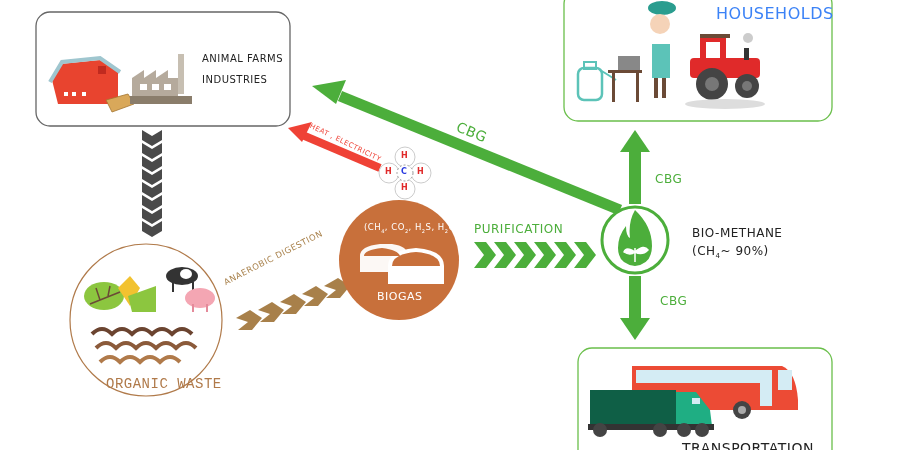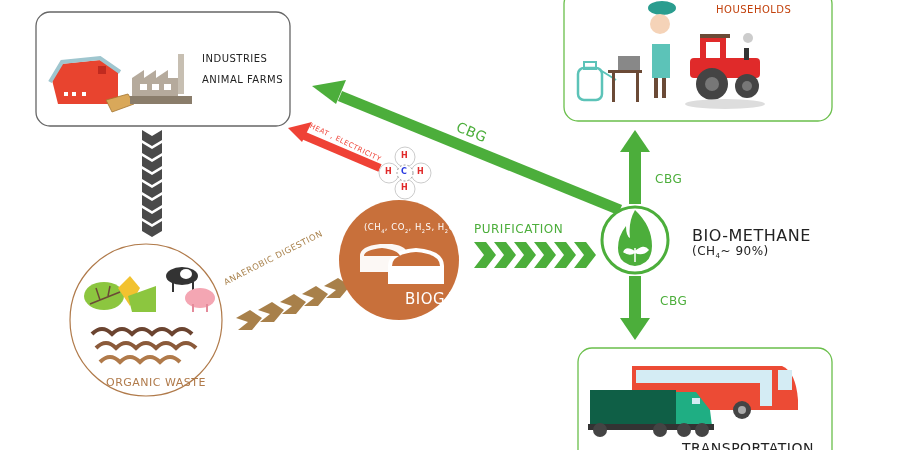--- a/index.html
+++ b/index.html
@@ -174,39 +174,39 @@
   <g>
     <circle cx="405" cy="157" r="10" fill="#fff" stroke="#ccc"></circle>
     <circle cx="405" cy="189" r="10" fill="#fff" stroke="#ccc"></circle>
     <circle cx="389" cy="173" r="10" fill="#fff" stroke="#ccc"></circle>
     <circle cx="421" cy="173" r="10" fill="#fff" stroke="#ccc"></circle>
     <circle cx="405" cy="173" r="8" fill="#fff" stroke="#999" stroke-dasharray="2 2"></circle>
   </g>
 </svg>
 
 <div class="abs label" style="left:202px;top:48px;font-size:10px;line-height:21px;color:#222;">
+  <div>ANIMAL FARMS</div>
   <div>INDUSTRIES</div>
-  <div>ANIMAL FARMS</div>
 </div>
 
-<div class="abs label" style="left:716px;top:4px;font-size:10px;color:#c2410c;">HOUSEHOLDS</div>
+<div class="abs label" style="left:716px;top:4px;font-size:16px;color:#3b82f6;">HOUSEHOLDS</div>
 <div class="abs label" style="left:682px;top:440px;font-size:14px;color:#222;">TRANSPORTATION</div>
 
-<div class="abs label" style="left:106px;top:376px;font-size:11px;color:#b07a4a;">ORGANIC WASTE</div>
+<div class="abs label" style="left:106px;top:376px;font-size:14px;color:#b07a4a;font-family:Liberation Mono, monospace;">ORGANIC WASTE</div>
 
 <div class="abs label" style="left:222px;top:278px;font-size:8.5px;color:#a8804a;transform:rotate(-27deg);transform-origin:left top;white-space:nowrap;">ANAEROBIC DIGESTION</div>
 
 <div class="abs label" style="left:364px;top:222px;font-size:8.5px;color:#fff;white-space:nowrap;">
   (CH<sub style="font-size:5px">4</sub>, CO<sub style="font-size:5px">2</sub>, H<sub style="font-size:5px">2</sub>S, H<sub style="font-size:5px">2</sub>O)
 </div>
-<div class="abs label" style="left:377px;top:290px;font-size:15px;color:#fff;margin-left:28px;">BIOGAS</div>
+<div class="abs label" style="left:377px;top:290px;font-size:11px;color:#fff;">BIOGAS</div>
 
 <div class="abs label" style="left:474px;top:222px;font-size:12px;color:#4cae3b;">PURIFICATION</div>
 
-<div class="abs label" style="left:692px;top:226px;font-size:16px;color:#222;">BIO-METHANE</div>
+<div class="abs label" style="left:692px;top:226px;font-size:12px;color:#222;">BIO-METHANE</div>
 <div class="abs label" style="left:692px;top:244px;font-size:12px;color:#222;">(CH<sub style="font-size:7px">4</sub>~ 90%)</div>
 
 <div class="abs label" style="left:456px;top:124px;font-size:14px;color:#4cae3b;transform:rotate(22deg);">CBG</div>
 <div class="abs label" style="left:655px;top:172px;font-size:12px;color:#4cae3b;">CBG</div>
 <div class="abs label" style="left:660px;top:294px;font-size:12px;color:#4cae3b;">CBG</div>
 
 <div class="abs label" style="left:312px;top:122px;font-size:7px;color:#ef4236;transform:rotate(26deg);transform-origin:left top;white-space:nowrap;">HEAT , ELECTRICITY</div>
 
 <div class="abs label" style="left:401px;top:151px;font-size:8px;font-weight:bold;color:#e02a2a;">H</div>
 <div class="abs label" style="left:401px;top:183px;font-size:8px;font-weight:bold;color:#e02a2a;">H</div>

